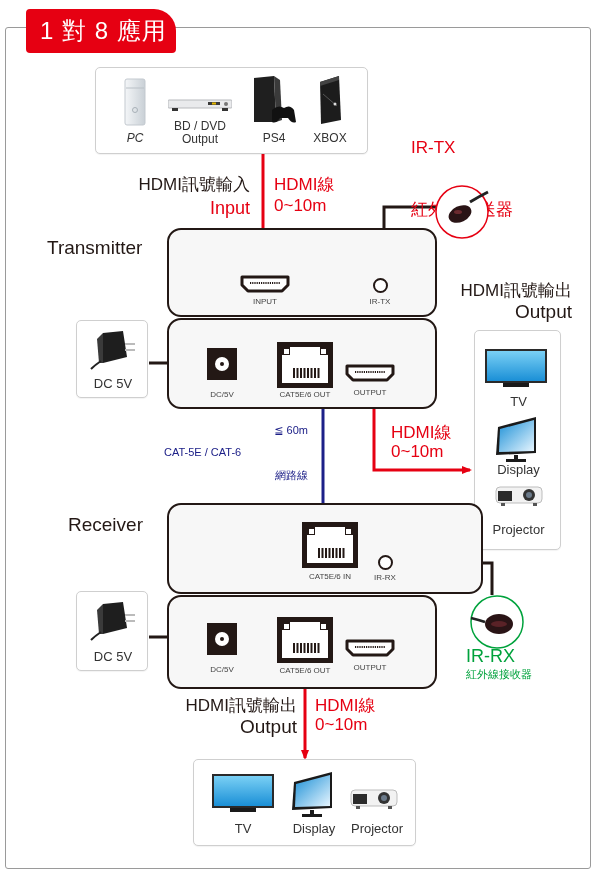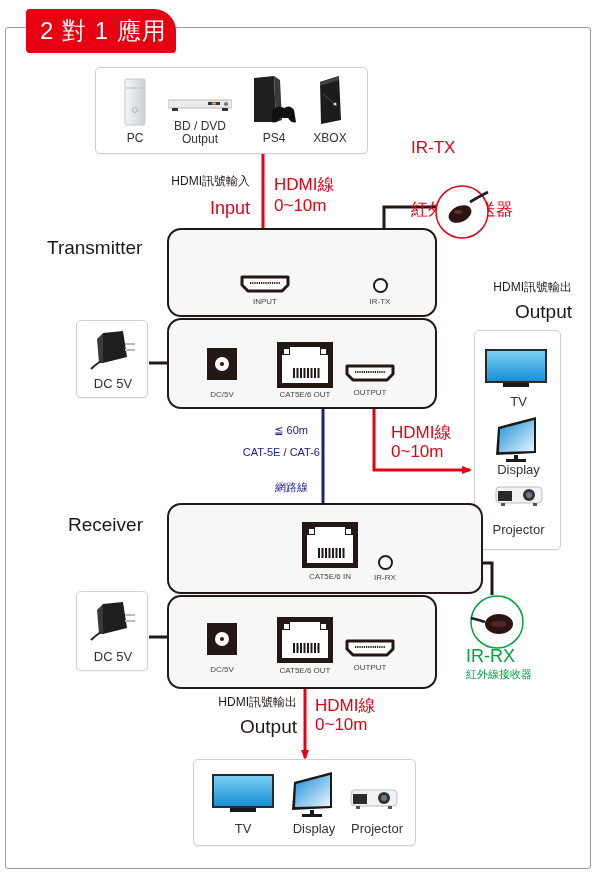--- a/index.html
+++ b/index.html
@@ -4,32 +4,32 @@
 <style>
   html,body{margin:0;padding:0;background:#fff;}
   body{width:600px;height:877px;position:relative;overflow:hidden;font-family:"Liberation Sans","DejaVu Sans",sans-serif;color:#231815;}
   .abs{position:absolute;}
   .frame{left:5px;top:27px;width:586px;height:842px;border:1.5px solid #9a9a9a;border-radius:3px;box-sizing:border-box;}
   .tab{left:26px;top:9px;width:150px;height:44px;background:#e60012;border-radius:4px 22px 4px 4px;color:#fff;font-size:24px;line-height:44px;padding-left:14px;box-sizing:border-box;letter-spacing:1px;}
   .card{background:#fff;border:1px solid #cfcfcf;border-radius:5px;box-sizing:border-box;box-shadow:0 1px 1px rgba(0,0,0,.05);}
   .panel{background:#f7f7f7;border:2.5px solid #231815;border-radius:14px;box-sizing:border-box;}
   .lbl{font-size:12px;color:#333;text-align:center;line-height:13px;}
   .tiny{font-size:8px;color:#444;text-align:center;white-space:nowrap;}
-  .txt-blk{font-size:12px;color:#231815;white-space:nowrap;}
+  .txt-blk{font-size:17px;color:#231815;white-space:nowrap;}
   .txt-red{font-size:17px;color:#e60012;white-space:nowrap;}
   .txt-blue{font-size:11px;color:#1d2088;white-space:nowrap;}
   .txt-green{font-size:11px;color:#00a23c;white-space:nowrap;}
   .section{font-size:19px;color:#231815;white-space:nowrap;}
   svg.wires{position:absolute;left:0;top:0;width:600px;height:877px;pointer-events:none;}
 </style>
 </head>
 <body>
 
 <div class="abs frame"></div>
-<div class="abs tab">2 對 1 應用</div>
+<div class="abs tab">1 對 8 應用</div>
 
 <svg class="wires" viewBox="0 0 600 877">
   <defs>
     <marker id="arR" markerWidth="10" markerHeight="10" refX="8" refY="5" orient="auto" markerUnits="userSpaceOnUse">
         <path d="M0,1 L10,5 L0,9 Z" fill="#e60012"></path>
       </marker>
     <marker id="arK" markerWidth="10" markerHeight="10" refX="8" refY="5" orient="auto" markerUnits="userSpaceOnUse">
         <path d="M0,1 L10,5 L0,9 Z" fill="#231815"></path>
       </marker>
     <marker id="arB" markerWidth="10" markerHeight="10" refX="8" refY="5" orient="auto" markerUnits="userSpaceOnUse">
@@ -62,21 +62,21 @@
           <linearGradient id="pcg" x1="0" x2="1">
             <stop offset="0" stop-color="#f4f6f8"></stop>
             <stop offset="1" stop-color="#c9d0d6"></stop>
           </linearGradient>
         </defs>
         <rect x="1" y="1" width="20" height="46" rx="2" fill="url(#pcg)" stroke="#c3c9cf"></rect>
         <line x1="2" y1="10" x2="20" y2="10" stroke="#b9c0c6"></line>
         <circle cx="11" cy="32" r="2.5" fill="none" stroke="#a8b0b7"></circle>
       </svg>
   </div>
-  <div class="abs lbl" style="left:19px;top:64px;width:40px;">PC</div>
+  <div class="abs lbl" style="left:19px;top:64px;width:40px;font-style:italic;">PC</div>
 
   <div class="abs" style="left:72px;top:30px;width:64px;height:14px;">
     <svg width="64" height="14" viewBox="0 0 64 14">
         <rect x="0" y="2" width="64" height="8" rx="1" fill="#e9eaec" stroke="#b7b9bc"></rect>
         <rect x="40" y="4" width="12" height="3" fill="#3a3a3a"></rect>
         <rect x="44" y="4.5" width="4" height="2" fill="#e6b800"></rect>
         <circle cx="58" cy="6" r="2" fill="#777"></circle>
         <rect x="4" y="10" width="6" height="3" fill="#333"></rect>
         <rect x="54" y="10" width="6" height="3" fill="#333"></rect>
       </svg>
@@ -226,22 +226,22 @@
         <circle cx="34" cy="12" r="6" fill="#333"></circle>
         <circle cx="34" cy="12" r="3" fill="#6b7a8a"></circle>
         <rect x="6" y="20" width="4" height="3" fill="#555"></rect>
         <rect x="38" y="20" width="4" height="3" fill="#555"></rect>
       </svg>
   </div>
   <div class="abs lbl" style="left:0;top:192px;width:87px;font-size:13px;">Projector</div>
 </div>
 
 <div class="abs txt-blue" style="left:180px;top:424px;width:128px;text-align:right;">≦ 60m</div>
-<div class="abs txt-blue" style="left:172px;top:446px;width:148px;text-align:right;">CAT-5E / CAT-6</div>
-<div class="abs txt-blue" style="left:180px;top:480px;width:128px;text-align:right;">網路線</div>
+<div class="abs txt-blue" style="left:164px;top:446px;width:148px;">CAT-5E / CAT-6</div>
+<div class="abs txt-blue" style="left:180px;top:468px;width:128px;text-align:right;">網路線</div>
 
 <div class="abs section" style="left:68px;top:514px;">Receiver</div>
 <div class="abs panel" style="left:167px;top:503px;width:316px;height:91px;">
   <div class="abs" style="left:133px;top:17px;width:56px;height:46px;">
     <svg width="56" height="46" viewBox="0 0 56 46">
         <rect x="0" y="0" width="56" height="46" fill="#231815"></rect>
         <rect x="5" y="5" width="46" height="36" fill="#fff"></rect>
         <rect x="5" y="5" width="8" height="8" fill="#231815"></rect>
         <rect x="43" y="5" width="8" height="8" fill="#231815"></rect>
         <rect x="7" y="7" width="5" height="5" fill="#fff"></rect>

